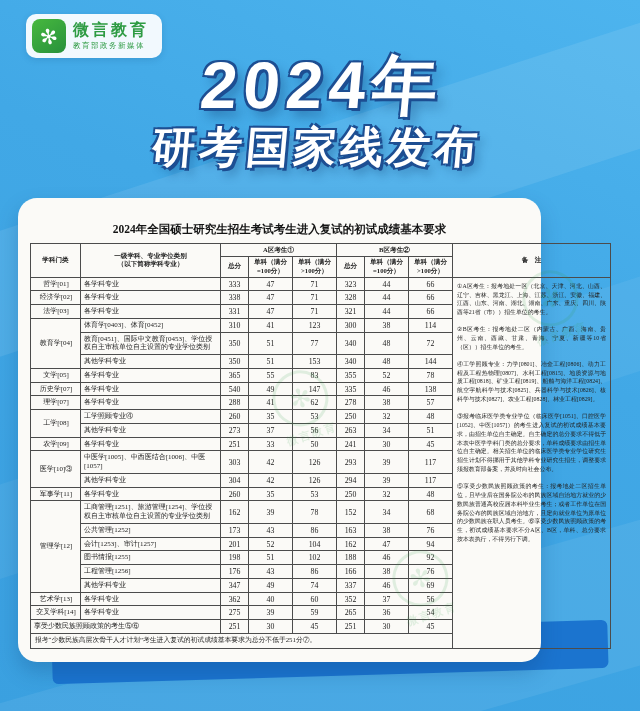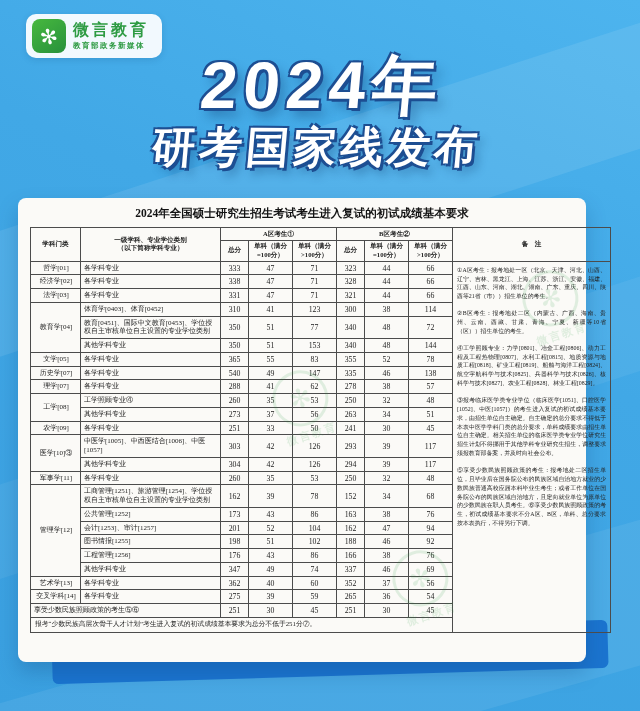--- a/index.html
+++ b/index.html
@@ -14,37 +14,37 @@
   .streak.s3{width:900px;height:140px;left:-80px;top:600px;transform:rotate(-16deg);background:rgba(255,255,255,0.07);}
 
   
   .brand{position:absolute;left:26px;top:14px;display:flex;align-items:center;gap:7px;
     background:rgba(255,255,255,0.93);border-radius:10px;padding:5px 13px 5px 6px;z-index:5;
     box-shadow:0 2px 6px rgba(20,80,130,0.18);}
   .brand-icon{width:34px;height:34px;border-radius:8px;flex:0 0 auto;
     background:linear-gradient(145deg,#47b83e,#27913c);display:flex;align-items:center;justify-content:center;}
   .brand-icon span{color:#fff;font-size:21px;line-height:1;transform:rotate(-12deg);}
   .brand-name{color:#2e9b43;font-weight:bold;font-size:16px;letter-spacing:3px;line-height:1.15;}
-  .brand-tagline{color:#2e9b43;font-size:7.5px;letter-spacing:1.5px;margin-top:2px;font-weight:bold;}
+  .brand-tagline{color:#2e9b43;font-size:7.5px;letter-spacing:1.5px;margin-top:2px;}
 
   
   .title-wrap{position:absolute;left:0;right:0;top:52px;text-align:center;z-index:4;color:#ffffff;
     font-weight:900;transform:skewX(-5deg);}
   .title-line1{font-size:66px;letter-spacing:6px;line-height:1.0;
     text-shadow:-2px -2px 0 #1d4e92,2px -2px 0 #1d4e92,-2px 2px 0 #1d4e92,3px 3px 0 #1d4e92,7px 8px 12px rgba(10,50,100,0.40);}
   .title-line2{font-size:43px;letter-spacing:4px;margin-top:8px;line-height:1.0;
     text-shadow:-2px -2px 0 #1d4e92,2px -2px 0 #1d4e92,-2px 2px 0 #1d4e92,3px 3px 0 #1d4e92,6px 7px 10px rgba(10,50,100,0.40);}
 
   
   .ribbon{position:absolute;left:52px;top:628px;width:556px;height:48px;background:#1b74cf;
     transform:rotate(-1.7deg);border-radius:6px;z-index:1;}
 
   
-  .card{position:absolute;left:18px;top:198px;width:568px;height:464px;background:#fbfaf7;
-    border-radius:8px;box-shadow:0 10px 20px rgba(15,70,125,0.28);padding:4px 12px;box-sizing:border-box;z-index:2;}
+  .card{position:absolute;left:18px;top:198px;width:523px;height:464px;background:#fbfaf7;
+    border-radius:19px;box-shadow:0 10px 20px rgba(15,70,125,0.28);padding:20px 12px;box-sizing:border-box;z-index:2;}
   .doc-title{font-family:"Liberation Serif",serif;font-size:11.5px;font-weight:bold;color:#141414;
     text-align:center;margin:4px 0 6px;}
   table{width:100%;border-collapse:collapse;table-layout:fixed;font-family:"Liberation Serif",serif;color:#1c1c1c;}
   th,td{border:1px solid #4c4c4c;padding:1.5px 2px;vertical-align:middle;}
   thead th{font-size:6.6px;font-weight:bold;line-height:1.3;text-align:center;}
   td.cat{font-size:7px;text-align:center;padding-left:3px;line-height:1.25;}
   td.major{font-size:7px;text-align:left;line-height:1.25;padding:2px 3px;}
   td.num{font-size:7.8px;text-align:center;}
   td.notes{font-size:5.9px;vertical-align:top;text-align:justify;line-height:1.5;padding:4px 4px;color:#222;}
   td.notes p{margin:0 0 8px 0;}

